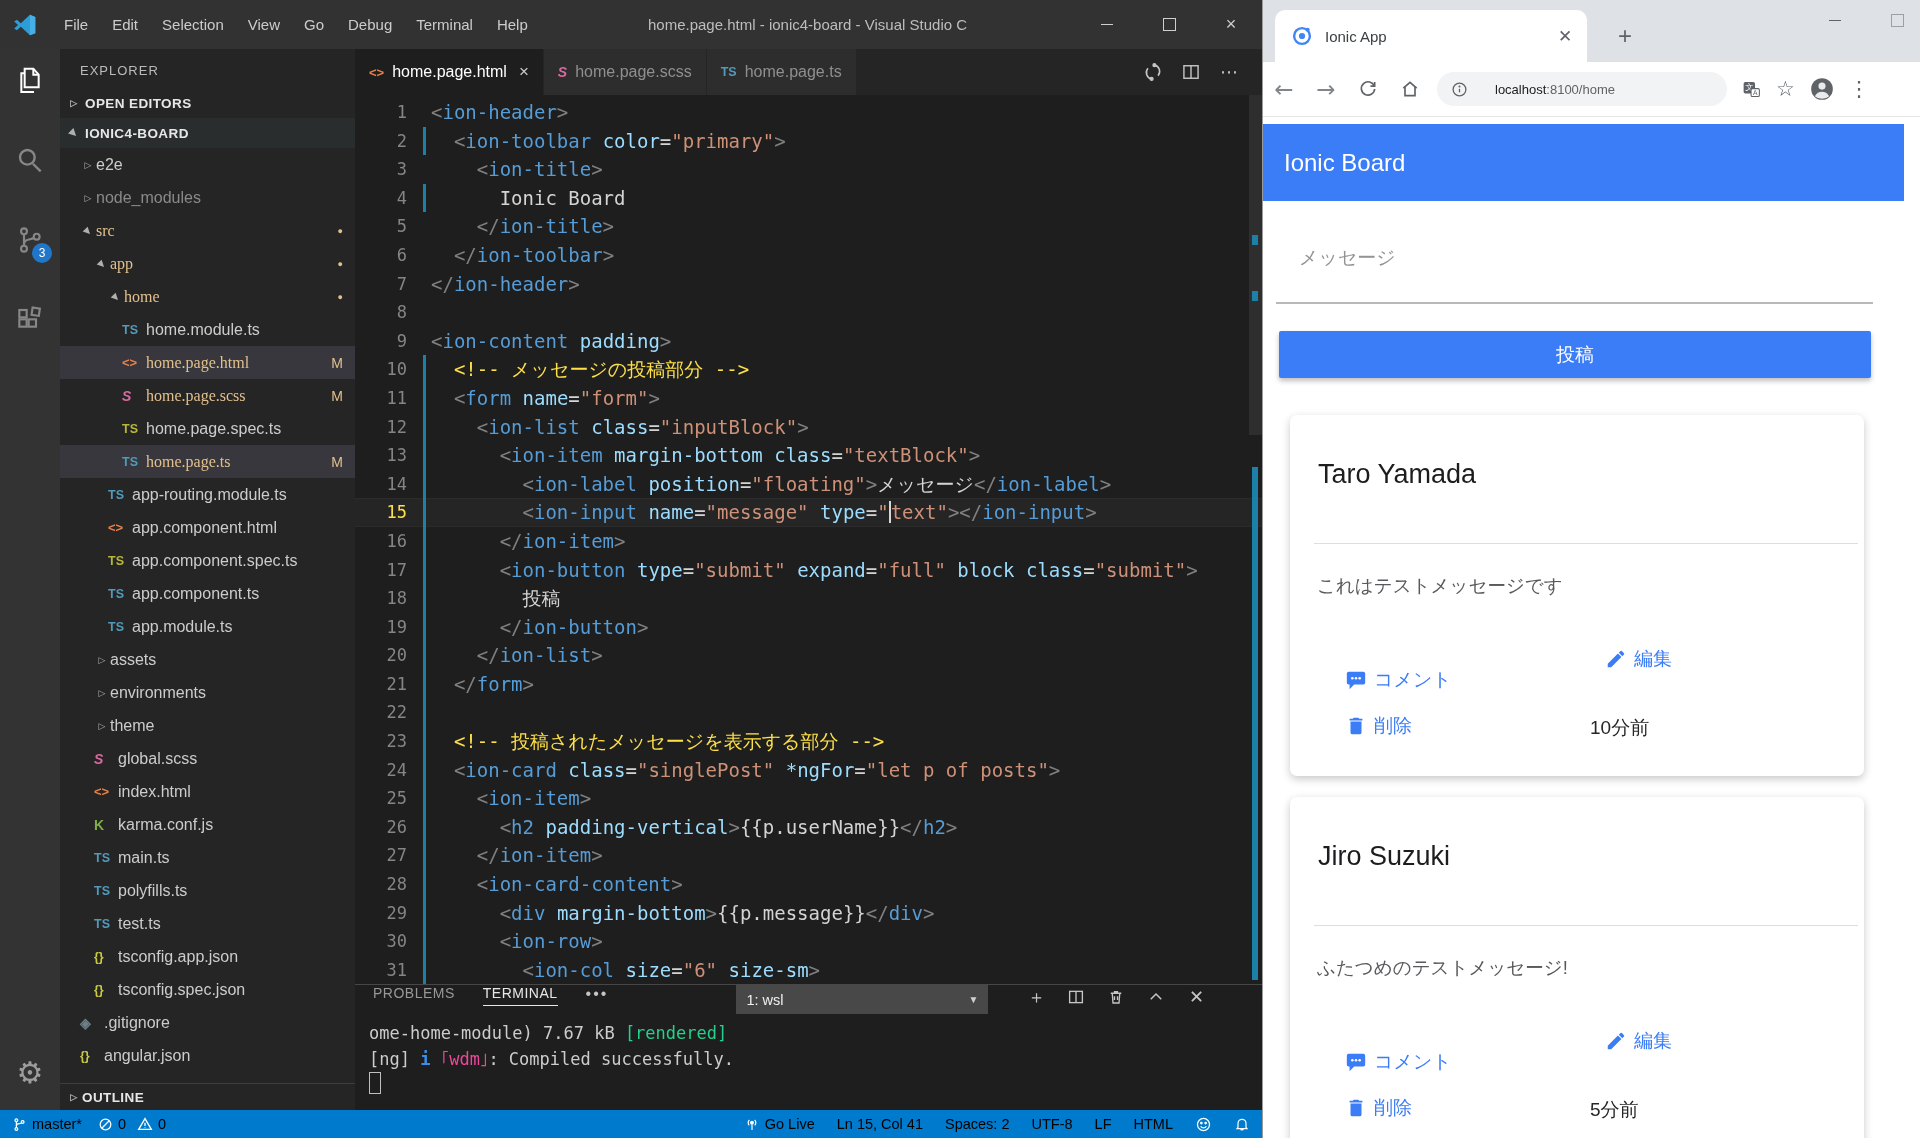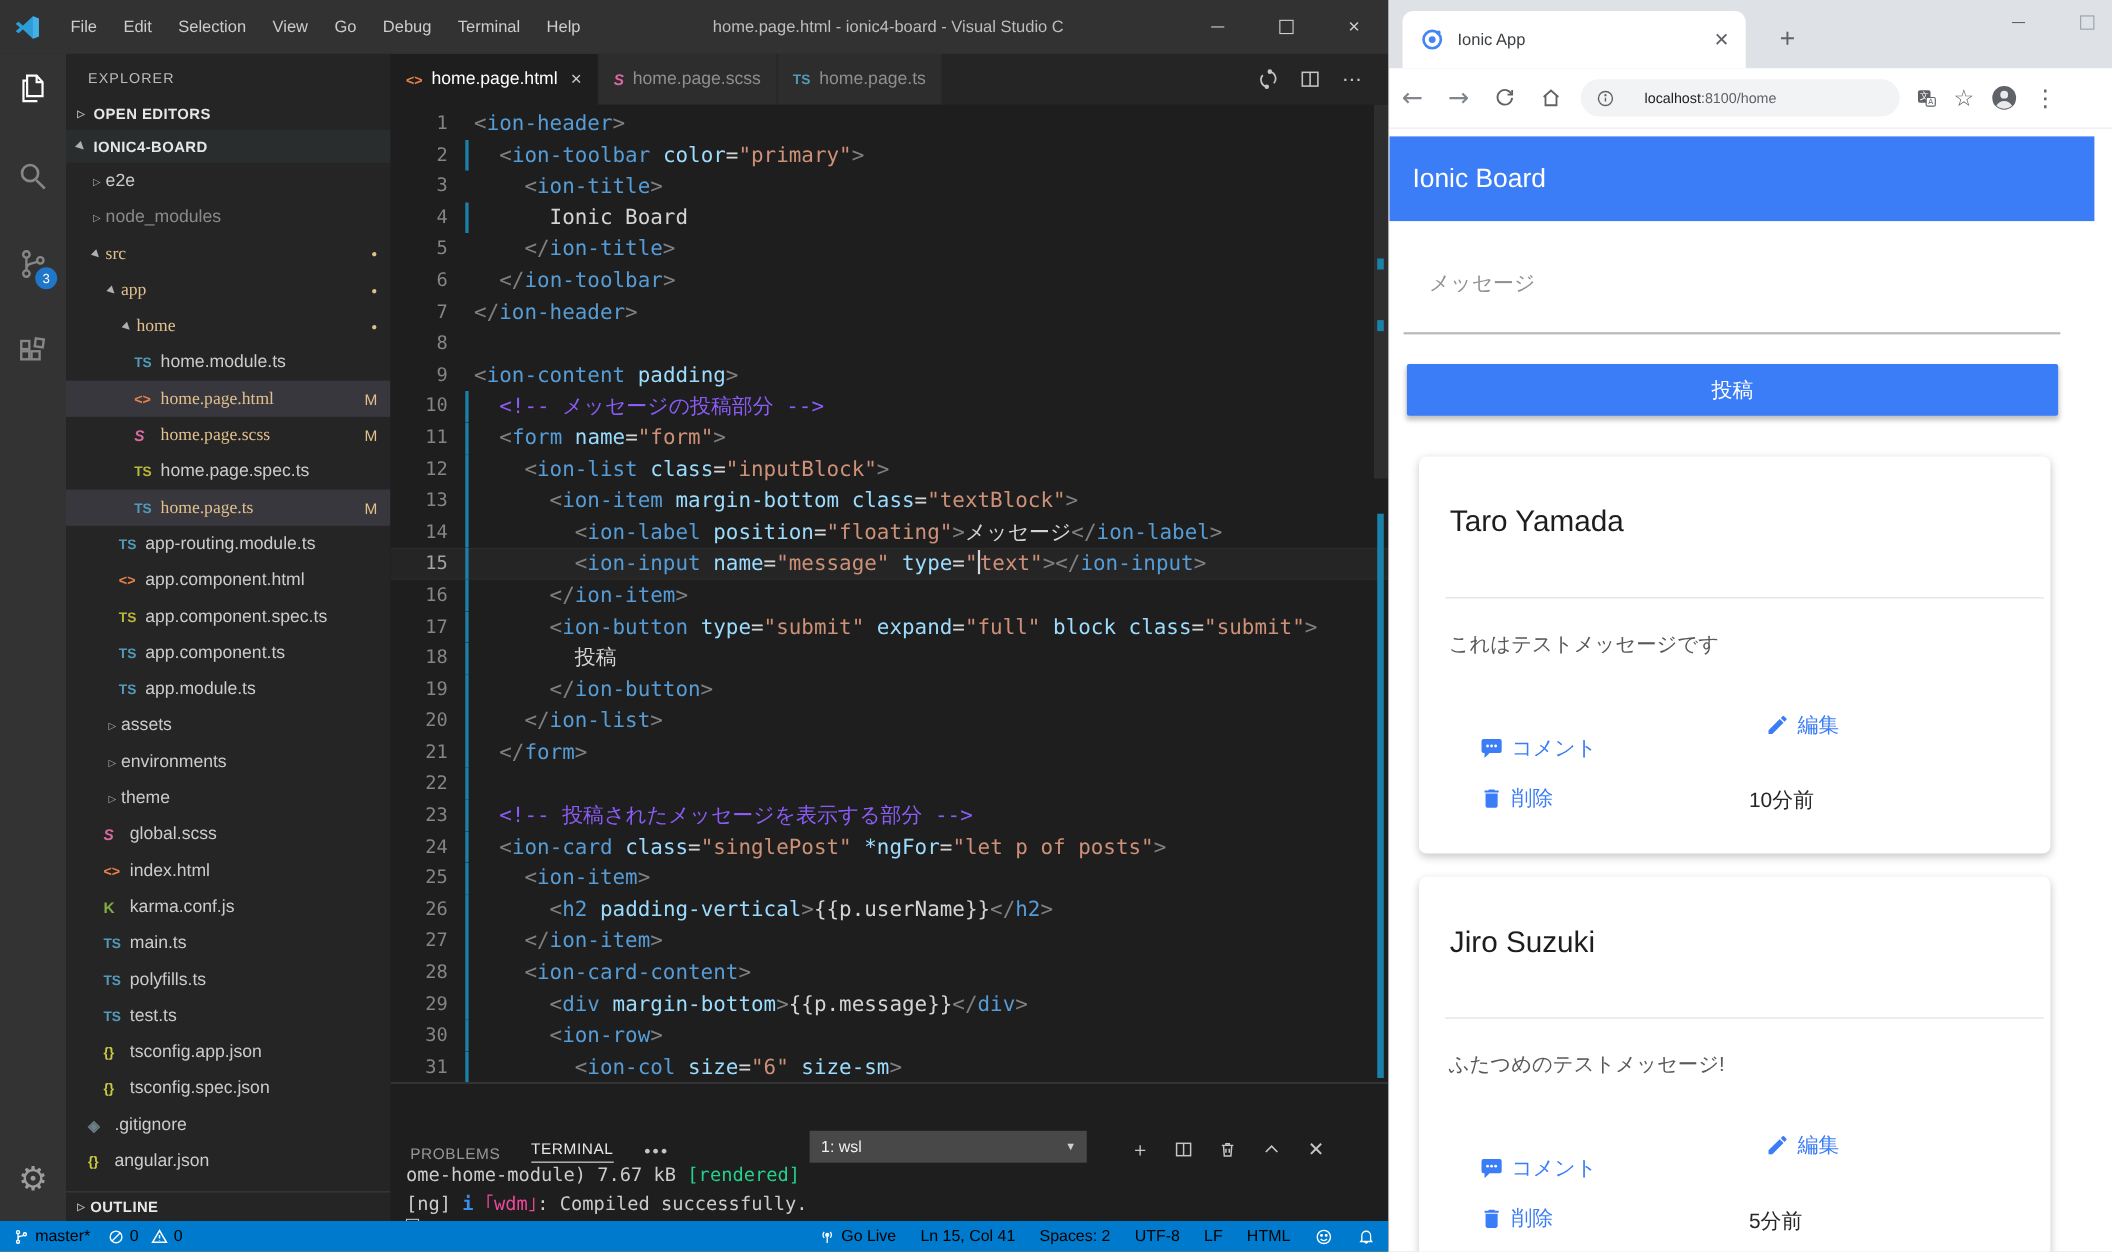--- a/index.html
+++ b/index.html
@@ -56,37 +56,37 @@
   .etab.active{background:#1e1e1e;color:#ffffff;}
   .etlab{white-space:nowrap;}
   .etx{margin-left:12px;font-size:17px;color:#cccccc;}
   .tab-actions{margin-left:auto;display:flex;align-items:center;padding-right:14px;color:#c5c5c5;}
   .ta{width:38px;display:flex;justify-content:center;align-items:center;font-size:18px;}
   
   .code-wrap{flex:1;position:relative;overflow:hidden;padding-top:3px;}
   .cl{display:flex;height:28.6px;line-height:28.6px;font-family:"DejaVu Sans Mono",monospace;font-size:19px;position:relative;}
   .cl.cur{background:#252526;box-shadow:inset 0 1px 0 #2b2b2b, inset 0 -1px 0 #2b2b2b;}
   .ln{width:52px;flex:none;text-align:right;padding-right:16px;color:#858585;font-size:17px;}
-  .cl.cur .ln{color:#a3a3a3;}
+  .cl.cur .ln{color:#fde047;}
   .gut{width:8px;flex:none;}
   .gut.gmod{box-shadow:inset 3px 0 0 #1b81a8;}
   .ct{white-space:pre;}
   .tk-p{color:#808080;}
   .tk-t{color:#569cd6;}
   .tk-a{color:#9cdcfe;}
   .tk-v{color:#ce9178;}
   .tk-x{color:#d4d4d4;}
-  .tk-c{color:#8b5cf6;}
+  .tk-c{color:#fde047;}
   .caret{display:inline-block;width:2px;height:22px;background:#d7d7d7;vertical-align:-4px;}
   .oruler{position:absolute;right:0;top:0;bottom:0;width:13px;}
   .oshade{position:absolute;right:0;top:0;width:13px;height:340px;background:rgba(121,121,121,0.18);}
   .orm{position:absolute;right:4px;width:6px;background:#1b81a8;}
   
   .panel{height:125px;flex:none;border-top:1px solid #474747;display:flex;flex-direction:column;}
-  .panel-head{height:36px;display:flex;align-items:flex-end;padding-left:18px;flex:none;margin-top:36px;}
+  .panel-head{height:36px;display:flex;align-items:flex-start;padding-left:18px;flex:none;}
   .ph-tab{font-size:14px;letter-spacing:.5px;color:#989898;margin-right:28px;}
   .ph-tab.active{color:#e7e7e7;border-bottom:1px solid #e7e7e7;padding-bottom:4px;}
   .ph-more{color:#c5c5c5;font-size:16px;letter-spacing:2px;margin-right:10px;}
   .ph-select{margin-left:118px;width:232px;height:29px;background:#484848;color:#f0f0f0;font-size:14.5px;display:flex;align-items:center;padding:0 10px;justify-content:space-between;}
   .ph-select .dd{font-size:10px;color:#d0d0d0;}
   .ph-icons{display:flex;margin-left:28px;color:#c5c5c5;}
   .phi{width:40px;display:flex;align-items:center;justify-content:center;font-size:18px;}
   .panel-body{flex:1;font-family:"DejaVu Sans Mono",monospace;font-size:17px;line-height:25.5px;padding-left:14px;overflow:hidden;}
   .tt-w{color:#cccccc;}
   .tt-g{color:#23d18b;}

